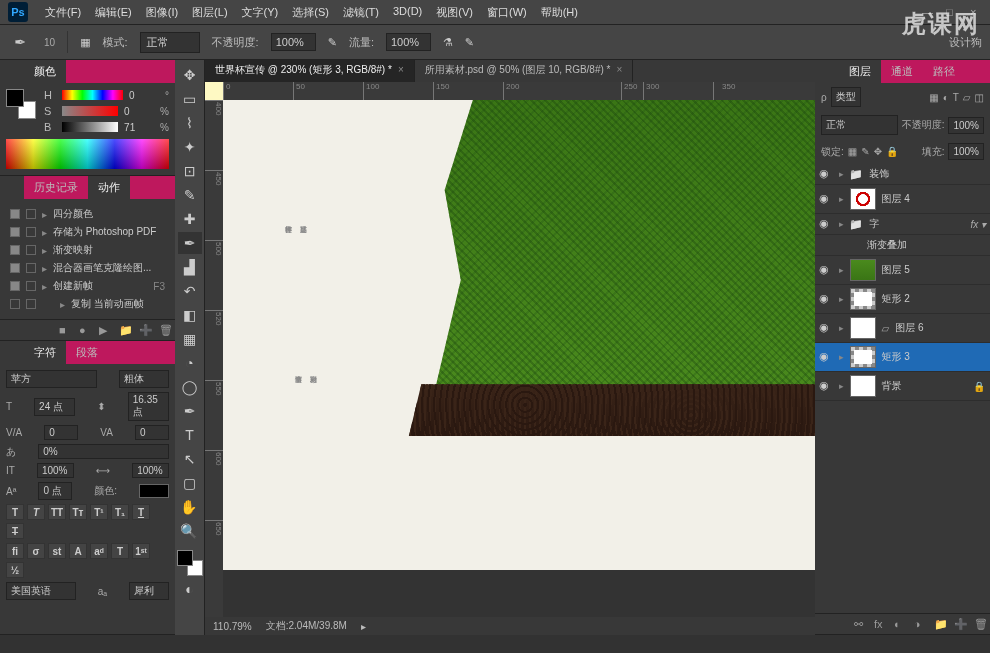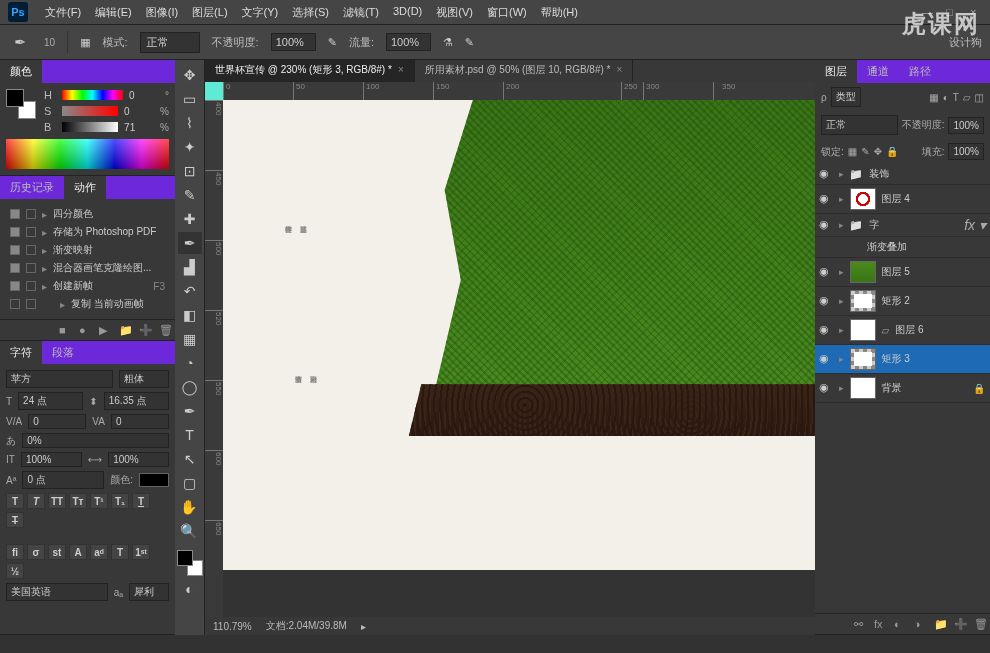--- a/index.html
+++ b/index.html
@@ -18,21 +18,21 @@
 .opt-label { color: #bbb; font-size: 11px; }
 .opt-select { background: #333; border: 1px solid #222; color: #ccc; padding: 2px 6px; font-size: 11px; min-width: 60px; }
 .opt-input { background: #333; border: 1px solid #222; color: #ccc; padding: 2px 4px; width: 45px; font-size: 11px; }
 
 
 .mainarea { display: flex; height: calc(100% - 78px); }
 
 
 .leftcol { width: 175px; background: #383838; display: flex; flex-direction: column; }
 .panel { border-bottom: 1px solid #222; }
-.panel-tabs { display: flex; background: #6d28d9; }
+.panel-tabs { display: flex; background: #be185d; margin-left: 24px; }
 .panel-tab { padding: 4px 10px; color: #bbb; font-size: 11px; cursor: pointer; }
 .panel-tab.active { background: #383838; color: #eee; }
 .panel-body { padding: 6px; }
 
 
 .color-sliders { display: flex; flex-direction: column; gap: 4px; }
 .slider-row { display: flex; align-items: center; gap: 6px; }
 .slider-label { width: 12px; color: #bbb; }
 .slider-track { flex: 1; height: 10px; }
 .slider-h { background: linear-gradient(to right, red, yellow, lime, cyan, blue, magenta, red); }
@@ -45,35 +45,35 @@
 .swatch-bg { position: absolute; bottom: 0; right: 0; width: 18px; height: 18px; background: #fff; border: 1px solid #888; }
 
 
 .history-list { max-height: 120px; overflow: hidden; }
 .history-item { display: flex; align-items: center; padding: 2px 4px; gap: 6px; font-size: 10px; }
 .hist-cb { width: 10px; height: 10px; border: 1px solid #666; }
 .panel-bottom { display: flex; justify-content: flex-end; gap: 8px; padding: 4px; border-top: 1px solid #222; }
 .pb-icon { width: 12px; height: 12px; color: #999; cursor: pointer; }
 
 
-.char-row { display: flex; gap: 6px; margin-bottom: 4px; align-items: center; }
+.char-row { display: flex; gap: 22px; margin-bottom: 4px; align-items: center; }
 .char-field { background: #333; border: 1px solid #222; color: #ccc; padding: 1px 4px; font-size: 10px; flex: 1; }
 .char-icons { display: flex; gap: 3px; flex-wrap: wrap; }
 .char-btn { width: 18px; height: 16px; background: #444; border: 1px solid #333; display: flex; align-items: center; justify-content: center; font-size: 10px; font-weight: bold; cursor: pointer; }
 
 
 .toolbar { width: 30px; background: #454545; display: flex; flex-direction: column; align-items: center; padding: 4px 0; gap: 2px; border-right: 1px solid #222; }
 .tool { width: 24px; height: 22px; display: flex; align-items: center; justify-content: center; color: #ccc; cursor: pointer; font-size: 14px; }
 .tool.active { background: #333; }
 .tool-colors { margin-top: 6px; position: relative; width: 26px; height: 26px; }
 .tc-fg { position: absolute; top: 0; left: 0; width: 16px; height: 16px; background: #000; border: 1px solid #888; }
 .tc-bg { position: absolute; bottom: 0; right: 0; width: 16px; height: 16px; background: #fff; border: 1px solid #888; }
 
 
-.canvaswrap { flex: 1; display: flex; flex-direction: column; background: #5eead4; }
+.canvaswrap { flex: 1; display: flex; flex-direction: column; background: #fef9c3; }
 .doctabs { display: flex; background: #383838; height: 22px; }
 .doctab { padding: 3px 10px; font-size: 10px; color: #bbb; cursor: pointer; border-right: 1px solid #222; }
 .doctab.active { background: #252525; color: #eee; }
 .doctab .close { margin-left: 6px; color: #888; }
 .ruler-h { height: 18px; background: #3a3a3a; display: flex; font-size: 8px; color: #888; position: relative; margin-left: 18px; overflow: hidden; }
 .ruler-tick { position: absolute; top: 0; height: 18px; border-left: 1px solid #777; padding-left: 2px; }
 .canvasinner { flex: 1; display: flex; overflow: hidden; }
 .ruler-v { width: 18px; background: #3a3a3a; font-size: 8px; color: #888; position: relative; }
 .rv-tick { position: absolute; left: 0; width: 18px; border-top: 1px solid #777; padding-top: 1px; writing-mode: vertical-rl; }
 .canvas { flex: 1; background: #f2f0e8; position: relative; overflow: hidden; }
@@ -99,21 +99,21 @@
 .layer-row.sel { background: #1f6ab5; }
 .eye { width: 14px; height: 14px; color: #ccc; cursor: pointer; }
 .eye::before { content: "◉"; font-size: 11px; }
 .layer-thumb { width: 26px; height: 22px; border: 1px solid #666; background: #fff; display: flex; align-items: center; justify-content: center; font-size: 8px; overflow: hidden; }
 .layer-name { font-size: 10px; flex: 1; }
 .lthumb-grass { background: linear-gradient(#4a8a1d, #3a7515); }
 .lthumb-ball { background: radial-gradient(circle, #fff 30%, #c00 32% 45%, #fff 47%); }
 .lthumb-shape { background: repeating-conic-gradient(#888 0 25%, #ccc 0 50%) 0 0/8px 8px; position: relative; }
 .lthumb-shape::after { content:""; position:absolute; inset: 3px; background: #fff; }
 .folder-icon::before { content: "📁"; font-size: 11px; filter: grayscale(1); }
-.fx-label { margin-left: auto; font-size: 14px; color: #aaa; font-style: italic; }
+.fx-label { margin-left: auto; font-size: 10px; color: #aaa; font-style: italic; }
 
 
 .watermark { position: absolute; top: 8px; right: 10px; color: rgba(255,255,255,0.7); font-size: 24px; font-weight: bold; letter-spacing: 2px; pointer-events: none; z-index: 100; }
 .mini-icon { font-size: 10px; color: #aaa; }
 </style>
 </head>
 <body>
 
 <div class="watermark">虎课网</div>
 
@@ -297,21 +297,21 @@
           <span class="char-btn">Tᴛ</span>
           <span class="char-btn">T¹</span>
           <span class="char-btn">T₁</span>
           <span class="char-btn">
               <u>T</u>
             </span>
           <span class="char-btn">
               <s>T</s>
             </span>
         </div>
-        <div class="char-icons" style="margin-top:16px">
+        <div class="char-icons" style="margin-top:4px">
           <span class="char-btn">fi</span>
           <span class="char-btn">σ</span>
           <span class="char-btn">st</span>
           <span class="char-btn">A</span>
           <span class="char-btn">aᵈ</span>
           <span class="char-btn">T</span>
           <span class="char-btn">1ˢᵗ</span>
           <span class="char-btn">½</span>
         </div>
         <div class="char-row" style="margin-top:4px">

